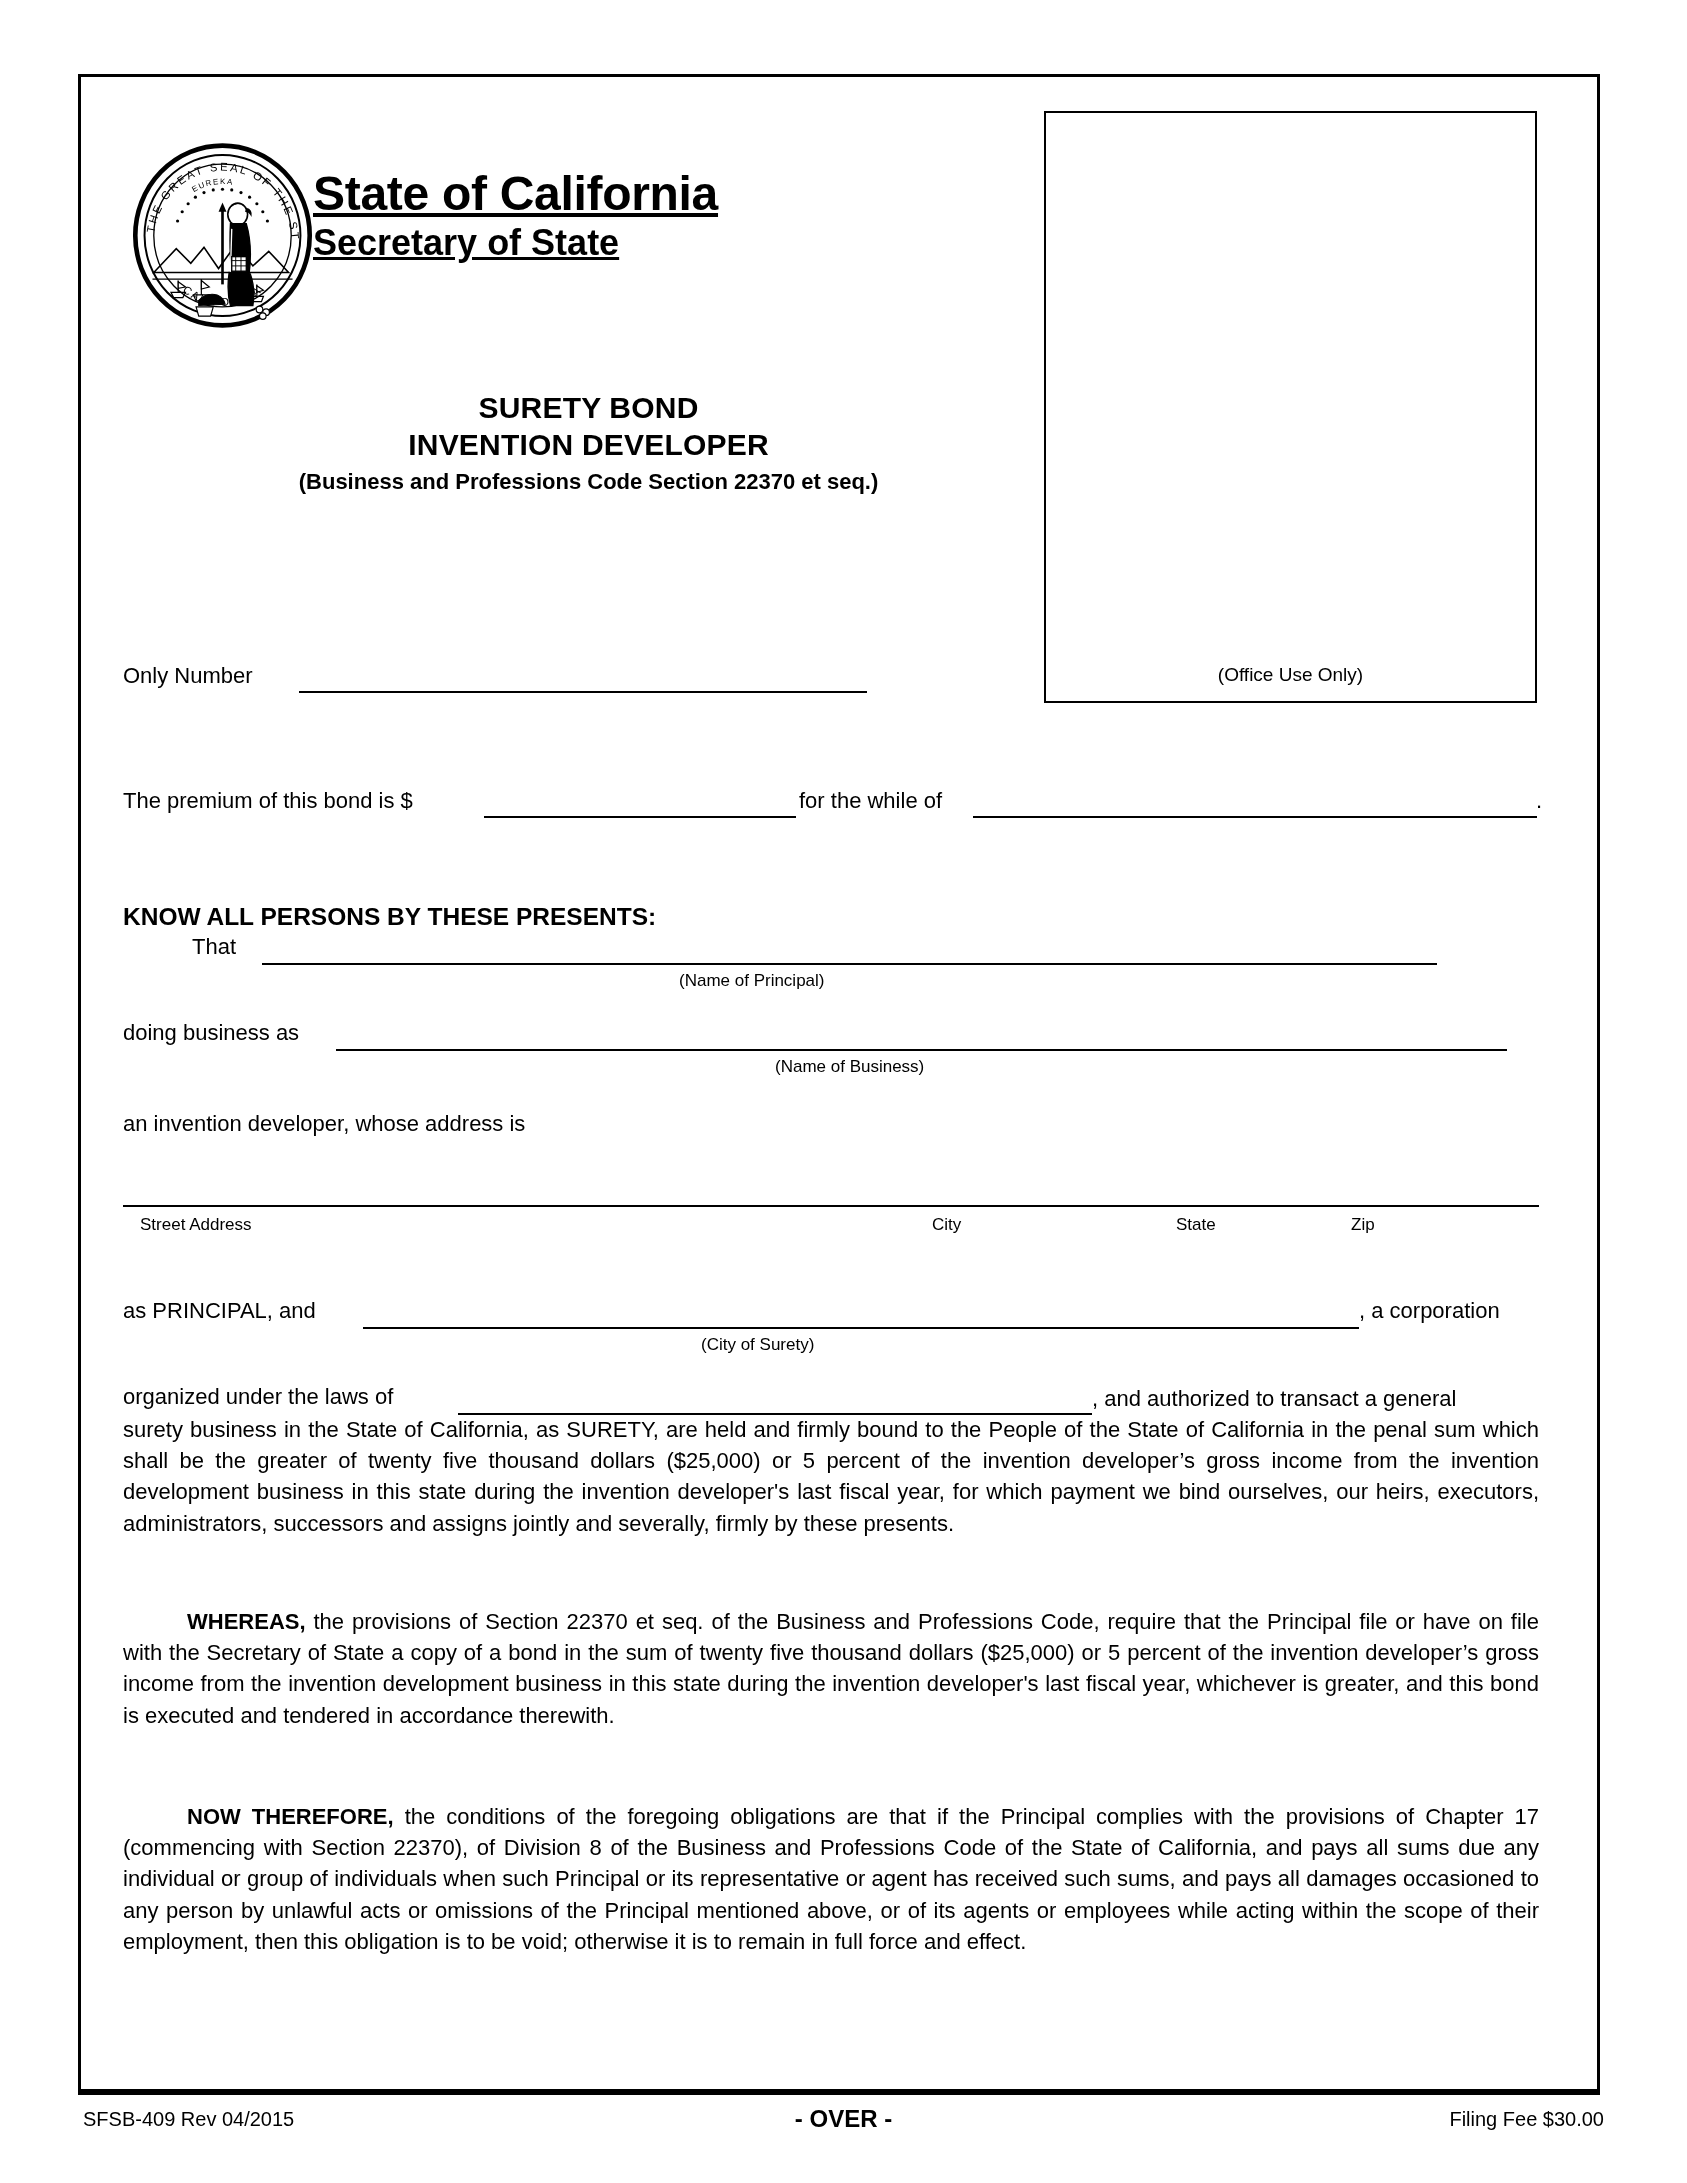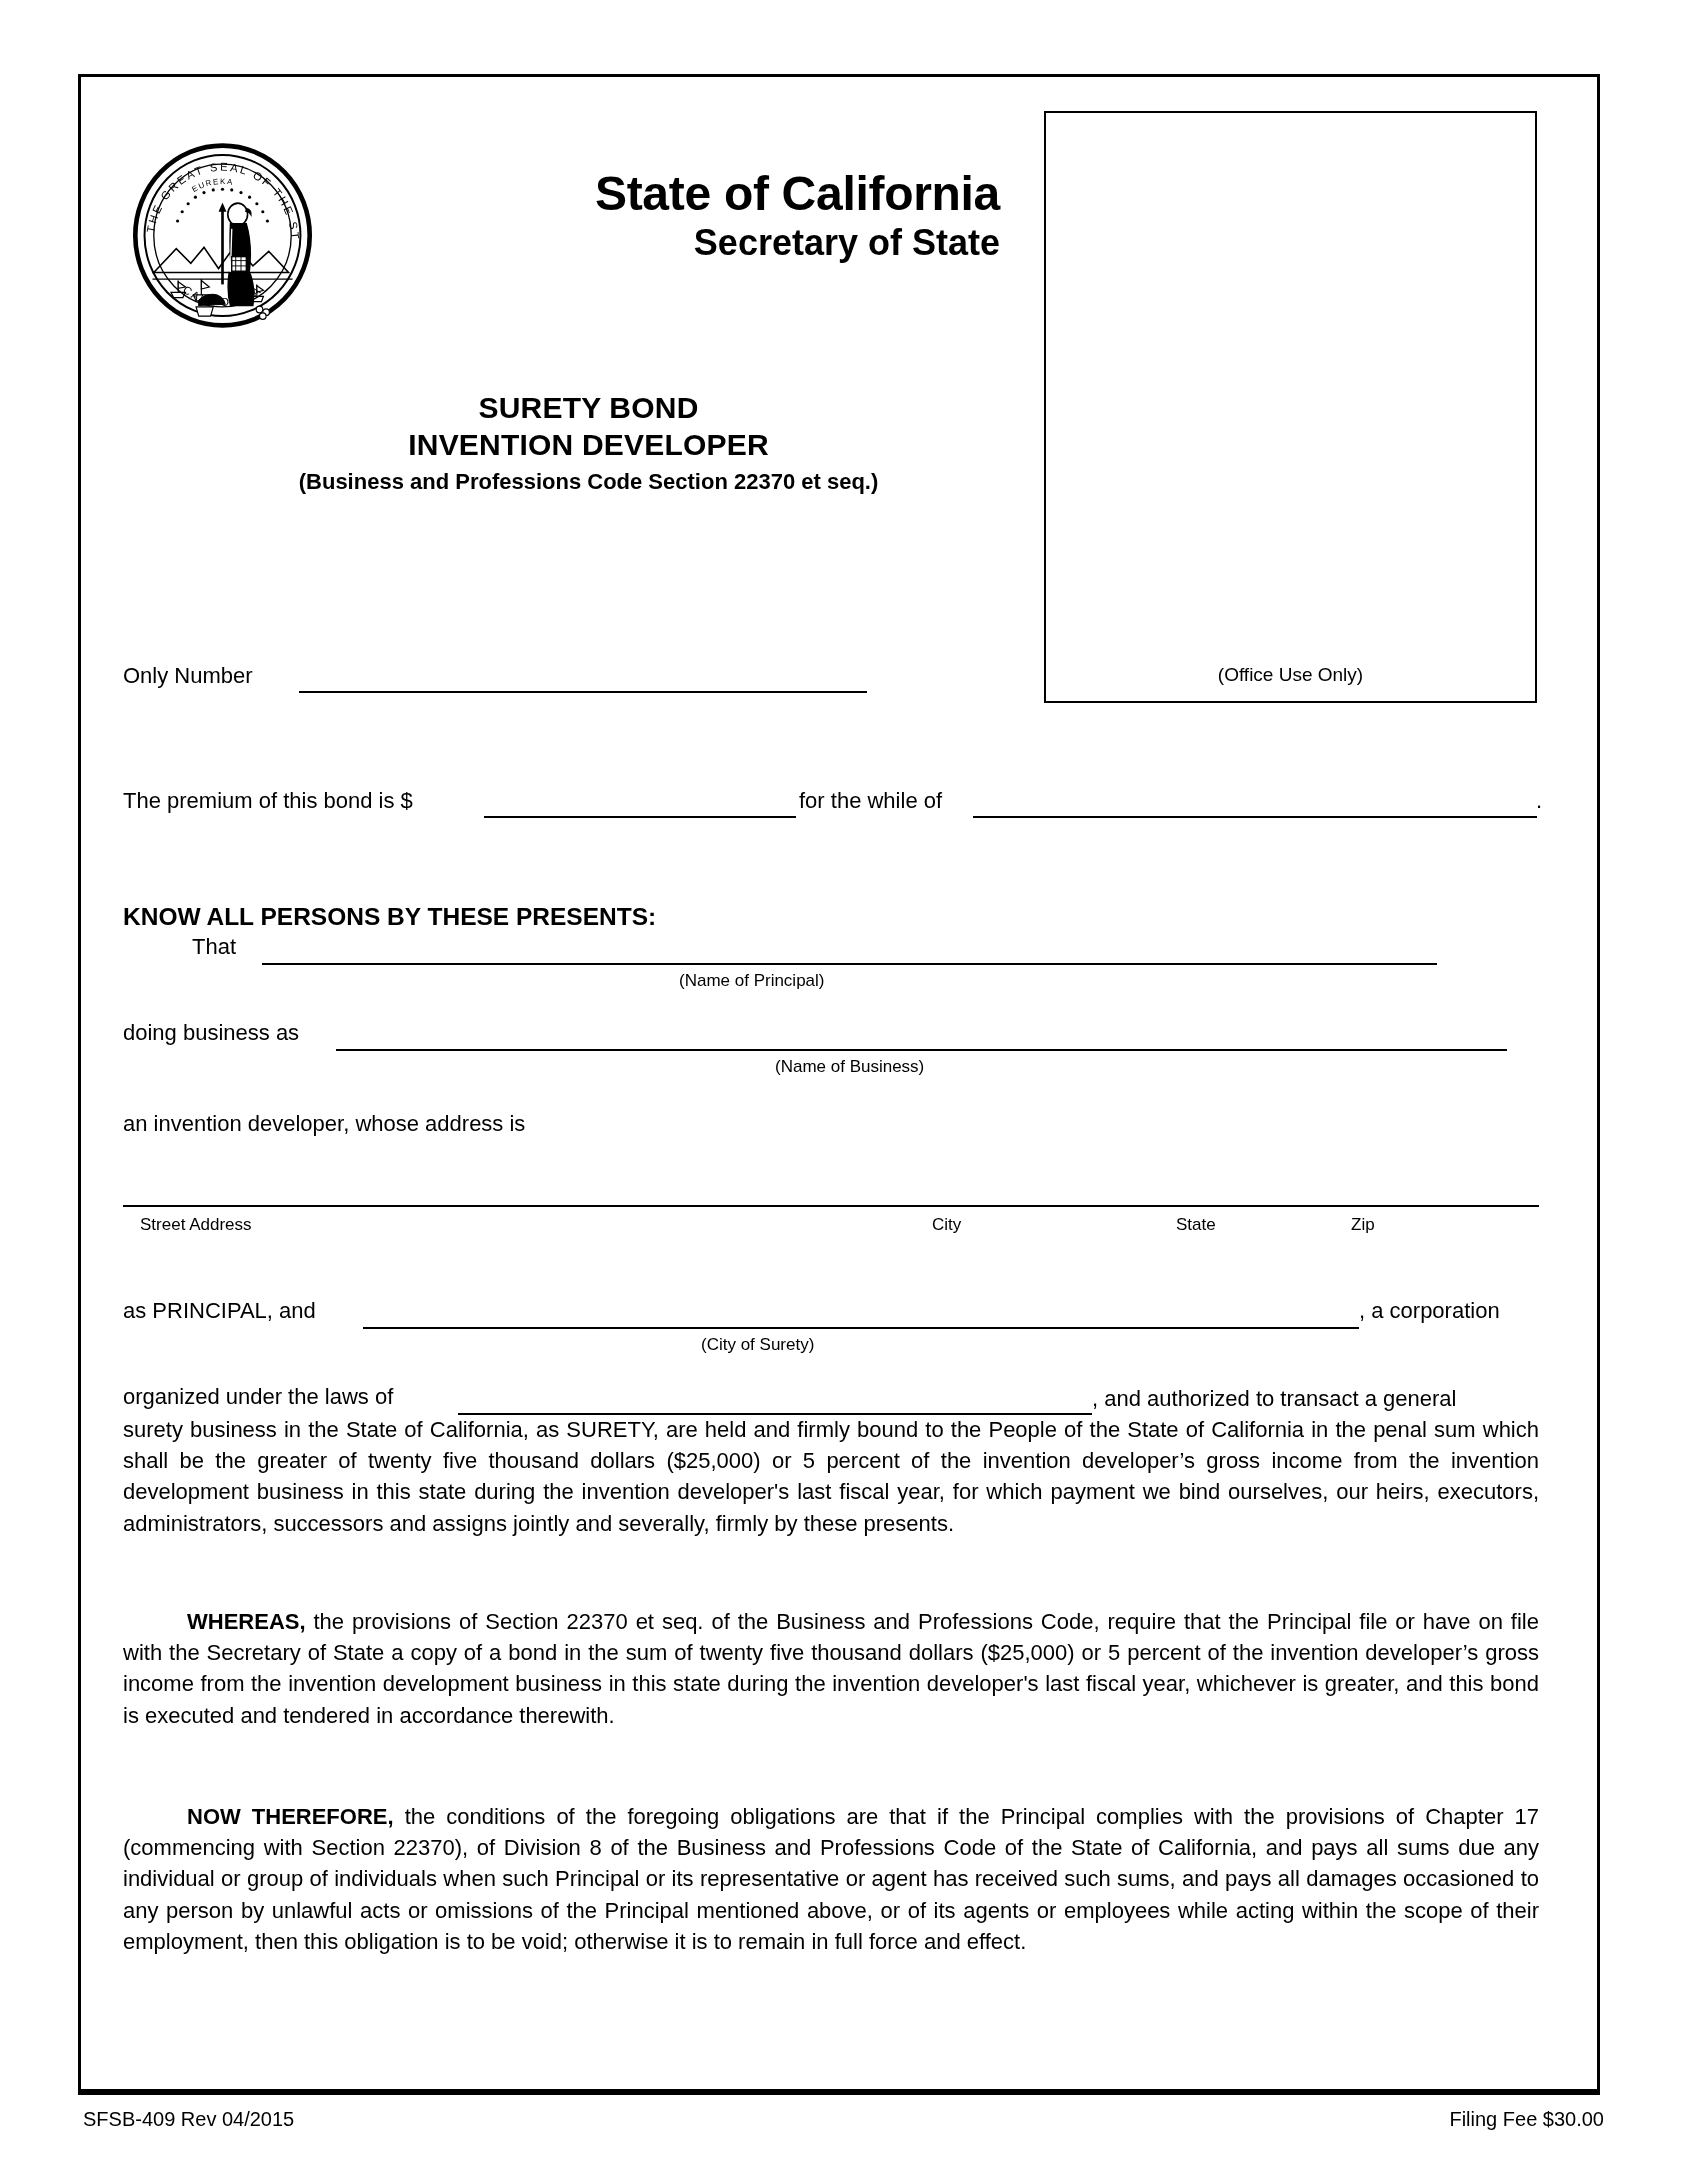--- a/index.html
+++ b/index.html
@@ -38,24 +38,25 @@
   
   .seal {
     position: absolute;
     left: 130px;
     top: 143px;
     width: 185px;
     height: 185px;
   }
   .title-block {
     position: absolute;
-    left: 305px;
+    left: 313px;
     top: 169px;
     width: 695px;
-    text-align: right;
+    text-align: left;
+    text-decoration: underline;
   }
   .state-title {
     font-size: 48px;
     font-weight: bold;
     letter-spacing: -0.3px;
     line-height: 1.06;
   }
   .sos-title {
     font-size: 36px;
     font-weight: bold;
@@ -298,16 +299,17 @@
   <div class="rule" style="left:458px; top:1413px; width:634px;"></div>
   <div class="para" style="left:1092px; top:1383px; width:447px; text-align:left;">, and authorized to transact a general</div>
   <div class="para" style="left:123px; top:1414px; width:1416px;">surety business in the State of California, as SURETY, are held and firmly bound to the People of the State of California in the penal sum which shall be the greater of twenty five thousand dollars ($25,000) or 5 percent of the invention developer’s gross income from the invention development business in this state during the invention developer's last fiscal year, for which payment we bind ourselves, our heirs, executors, administrators, successors and assigns jointly and severally, firmly by these presents.</div>
 
   <div class="para" style="left:123px; top:1606px; width:1416px;"><span class="indent"></span><b>WHEREAS,</b><span> the provisions of Section 22370 et seq. of the Business and Professions Code, require that the Principal file or have on file with the Secretary of State a copy of a bond in the sum of twenty five thousand dollars ($25,000) or 5 percent of the invention developer’s gross income from the invention development business in this state during the invention developer's last fiscal year, whichever is greater, and this bond is executed and tendered in accordance therewith.</span></div>
 
   <div class="para" style="left:123px; top:1801px; width:1416px;"><span class="indent"></span><b>NOW THEREFORE,</b><span> the conditions of the foregoing obligations are that if the Principal complies with the provisions of Chapter 17 (commencing with Section 22370), of Division 8 of the Business and Professions Code of the State of California, and pays all sums due any individual or group of individuals when such Principal or its representative or agent has received such sums, and pays all damages occasioned to any person by unlawful acts or omissions of the Principal mentioned above, or of its agents or employees while acting within the scope of their employment, then this obligation is to be void; otherwise it is to remain in  full  force  and  effect.</span></div>
 
   <div class="footer-rule"></div>
   <span class="footer-left">SFSB-409  Rev 04/2015</span>
+  <span class="footer-center">- OVER -</span>
   <span class="footer-right">Filing Fee $30.00</span>
 
 </div>
 
 
 </body></html>

